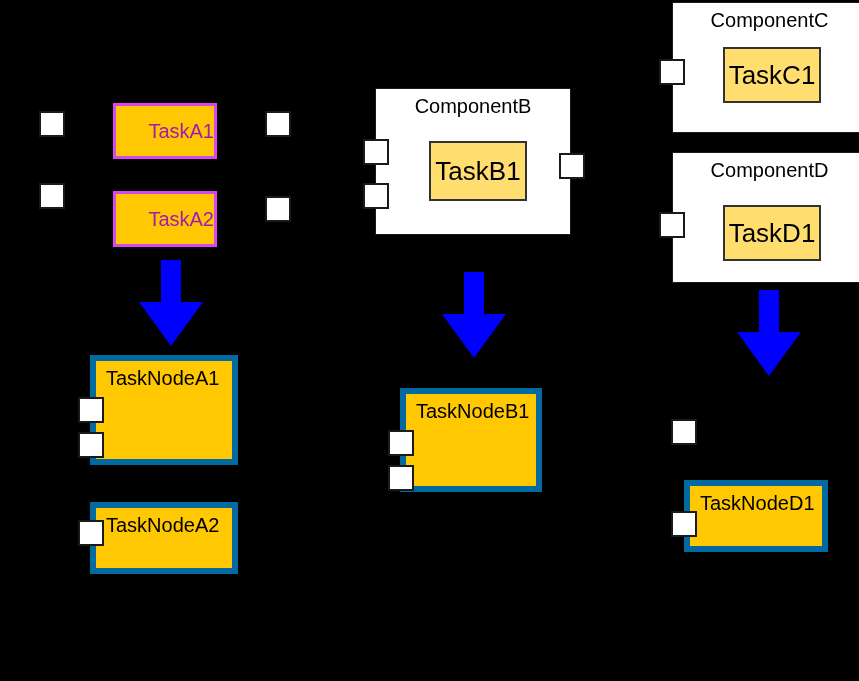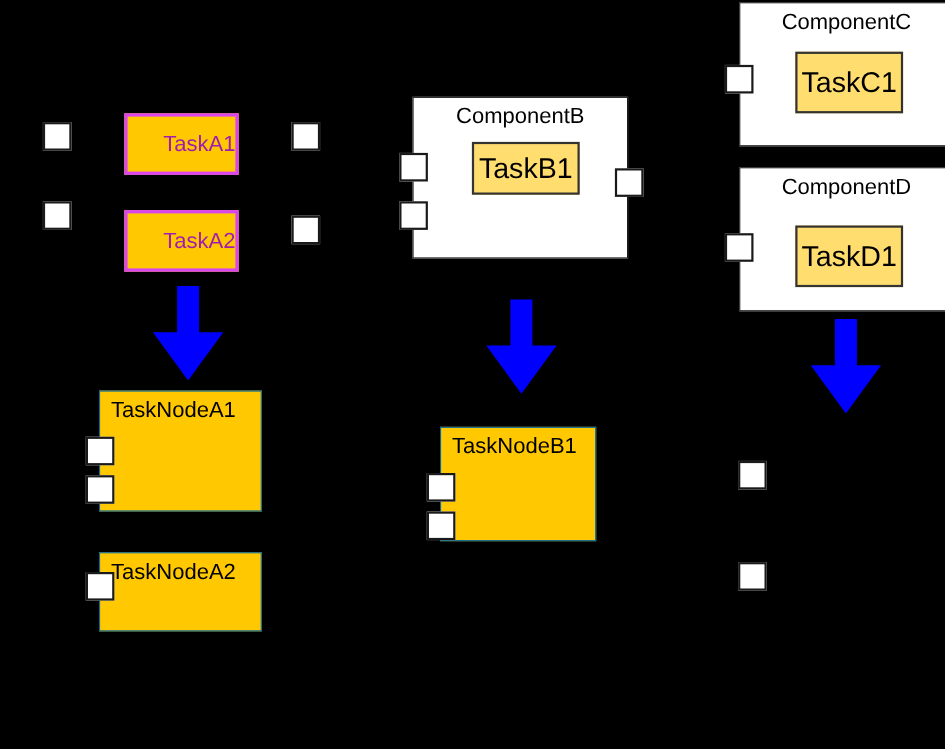--- a/index.html
+++ b/index.html
@@ -55,21 +55,21 @@
     align-items: center;
     justify-content: flex-end;
     font-size: 20px;
     color: #a21caf;
     white-space: nowrap;
   }
   
   .tasknode {
     position: absolute;
     background: #ffc800;
-    border: 1px solid #0369a1;
+    border: 6px solid #0369a1;
     box-sizing: border-box;
   }
   .tasknode-label {
     position: absolute;
     left: 10px;
     top: 6px;
     font-size: 20px;
     color: #000000;
     white-space: nowrap;
   }
@@ -122,21 +122,21 @@
 
   <div class="task-gold" style="left:113px; top:191px; width:104px; height:56px;">
     <span>TaskA2</span>
   </div>
 
   <div class="port" style="left:265px; top:111px;"></div>
   <div class="port" style="left:265px; top:196px;"></div>
 
   <div class="component" style="left:375px; top:88px; width:196px; height:147px;text-decoration:underline;">
     <div class="component-title">ComponentB</div>
-    <div class="task-inner" style="left:53px; top:40px; width:98px; height:48px;">
+    <div class="task-inner" style="left:53px; top:52px; width:98px; height:60px;">
       <span>TaskB1</span>
     </div>
   </div>
   <div class="port" style="left:363px; top:139px;"></div>
   <div class="port" style="left:363px; top:183px;"></div>
   <div class="port" style="left:559px; top:153px;"></div>
 
   <div class="component" style="left:672px; top:2px; width:195px; height:131px;">
     <div class="component-title">ComponentC</div>
     <div class="task-inner" style="left:50px; top:44px; width:98px; height:56px;">
@@ -177,15 +177,18 @@
   <div class="port" style="left:78px; top:520px;"></div>
 
   <div class="tasknode" style="left:400px; top:388px; width:142px; height:104px;">
     <div class="tasknode-label">TaskNodeB1</div>
   </div>
   <div class="port" style="left:388px; top:430px;"></div>
   <div class="port" style="left:388px; top:465px;"></div>
 
   <div class="port" style="left:671px; top:419px;"></div>
 
+  <div class="tasknode" style="left:684px; top:480px; width:144px; height:72px;">
+    <div class="tasknode-label">TaskNodeD1</div>
+  </div>
   <div class="port" style="left:671px; top:511px;"></div>
 
 </div>
 
 </body></html>

